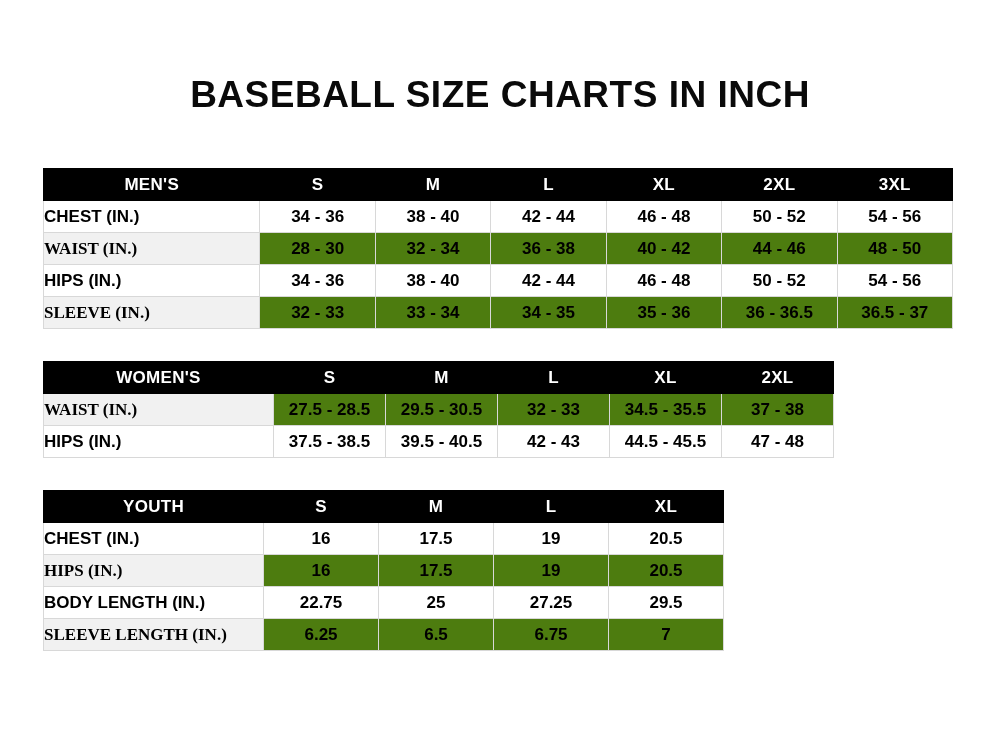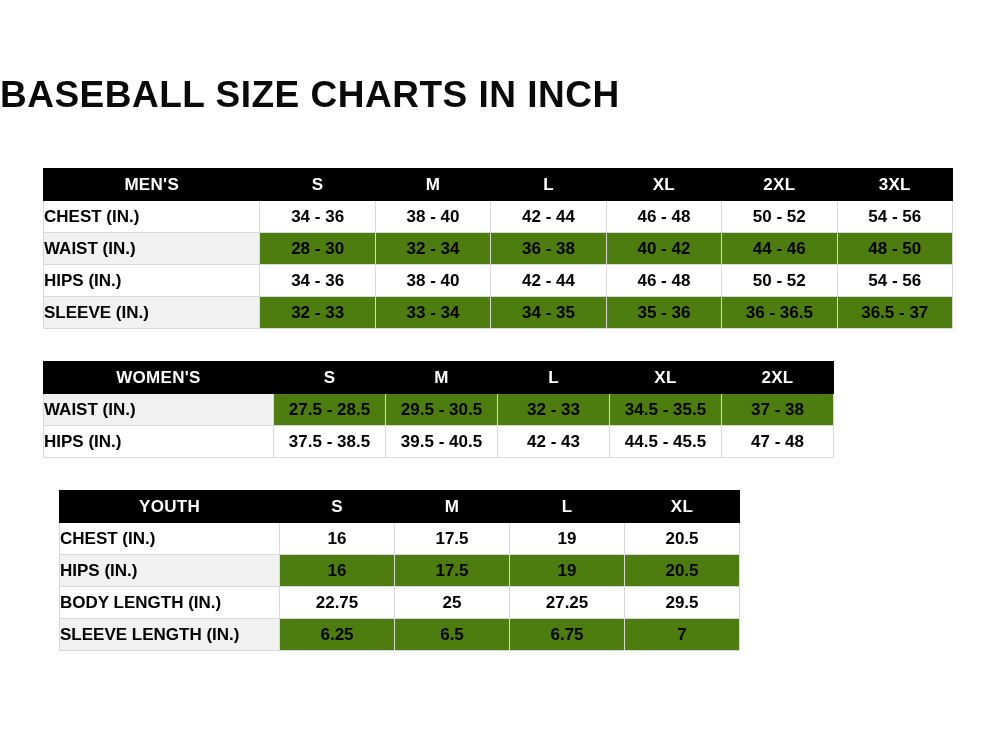--- a/index.html
+++ b/index.html
@@ -18,21 +18,21 @@
 
   .page {
     width: 1000px;
     height: 752px;
     box-sizing: border-box;
     padding: 0;
     position: relative;
   }
 
   .title {
-    text-align: left;
+    text-align: center;
     font-size: 37px;
     font-weight: bold;
     letter-spacing: 0.5px;
     margin: 0;
     padding-top: 74px;
     color: #0a0a0a;
   }
 
   .tables-wrap {
     margin-top: 52px;
@@ -74,37 +74,38 @@
   }
 
   table.size-table tbody td.row-label {
     text-align: left;
     font-size: 17px;
     background: #ffffff;
   }
 
   table.size-table tbody tr.alt td.row-label {
     background: #f1f1f1;
+    font-family: Liberation Serif, serif;
   }
 
   
   .men-table { width: 910px; }
   .men-table col.c0 { width: 210px; }
   .men-table col.cx { width: 112px; }
 
   .women-table { width: 790px; }
   .women-table col.c0 { width: 230px; }
   .women-table col.cx { width: 112px; }
 
   .youth-table { width: 680px; }
   .youth-table col.c0 { width: 220px; }
   .youth-table col.cx { width: 115px; }
 
   .table-block { margin-bottom: 32px; }
-  .table-block.last { margin-bottom: 0; margin-left: 16px; }
+  .table-block.last { margin-bottom: 0; }
 </style>
 </head>
 <body>
 
 <div class="page">
 
   <h1 class="title">BASEBALL SIZE CHARTS IN INCH</h1>
 
   <div class="tables-wrap">
 

